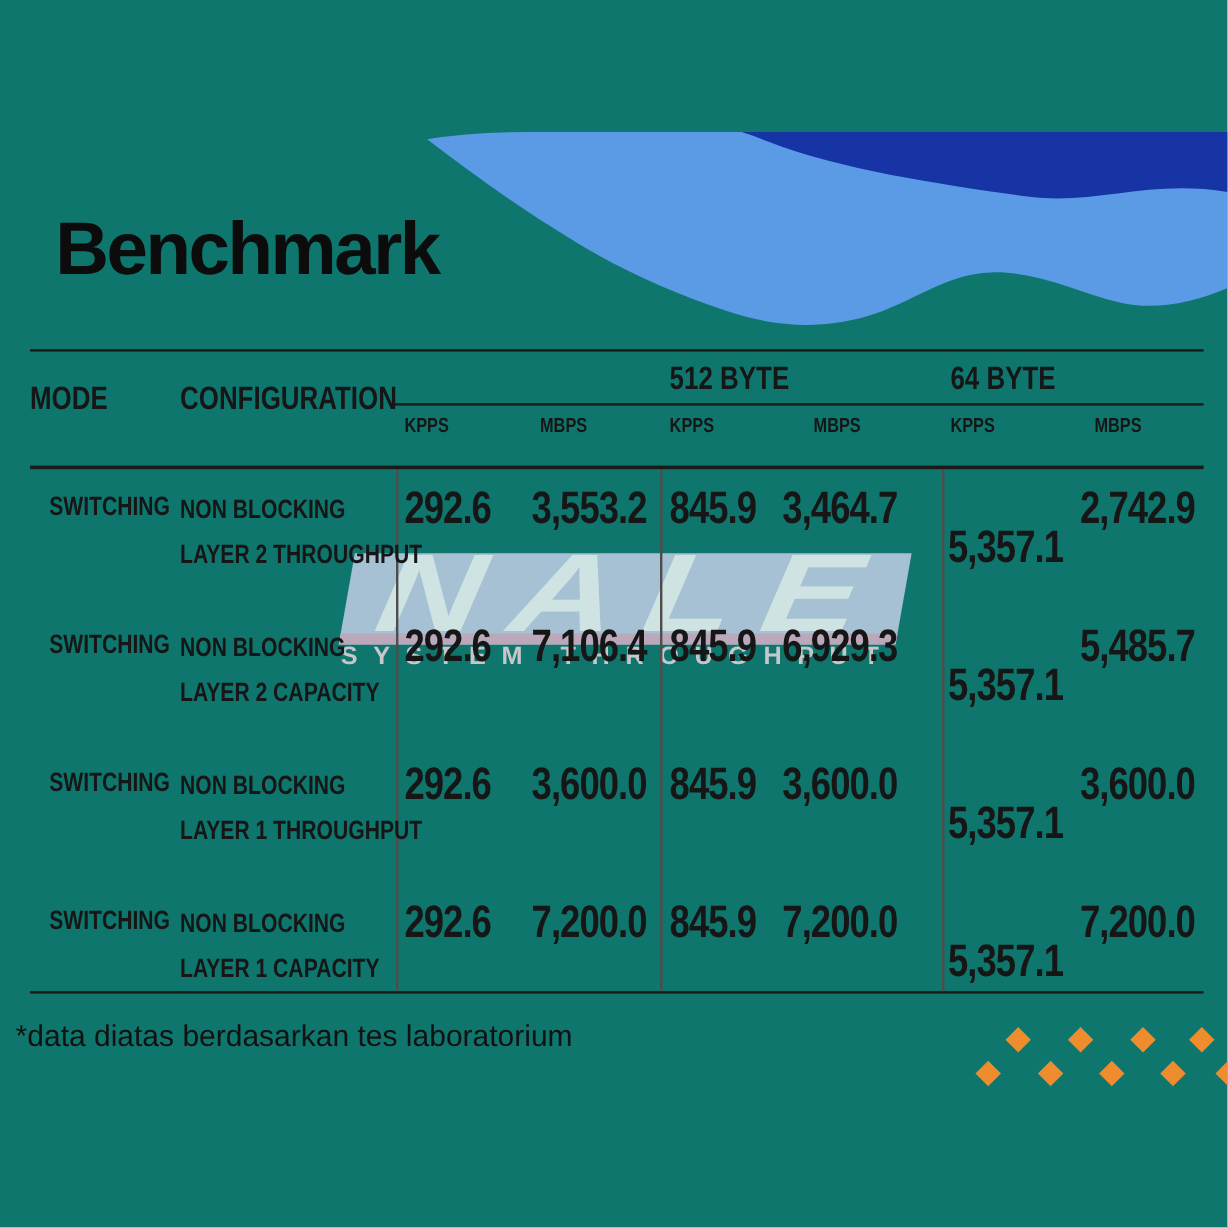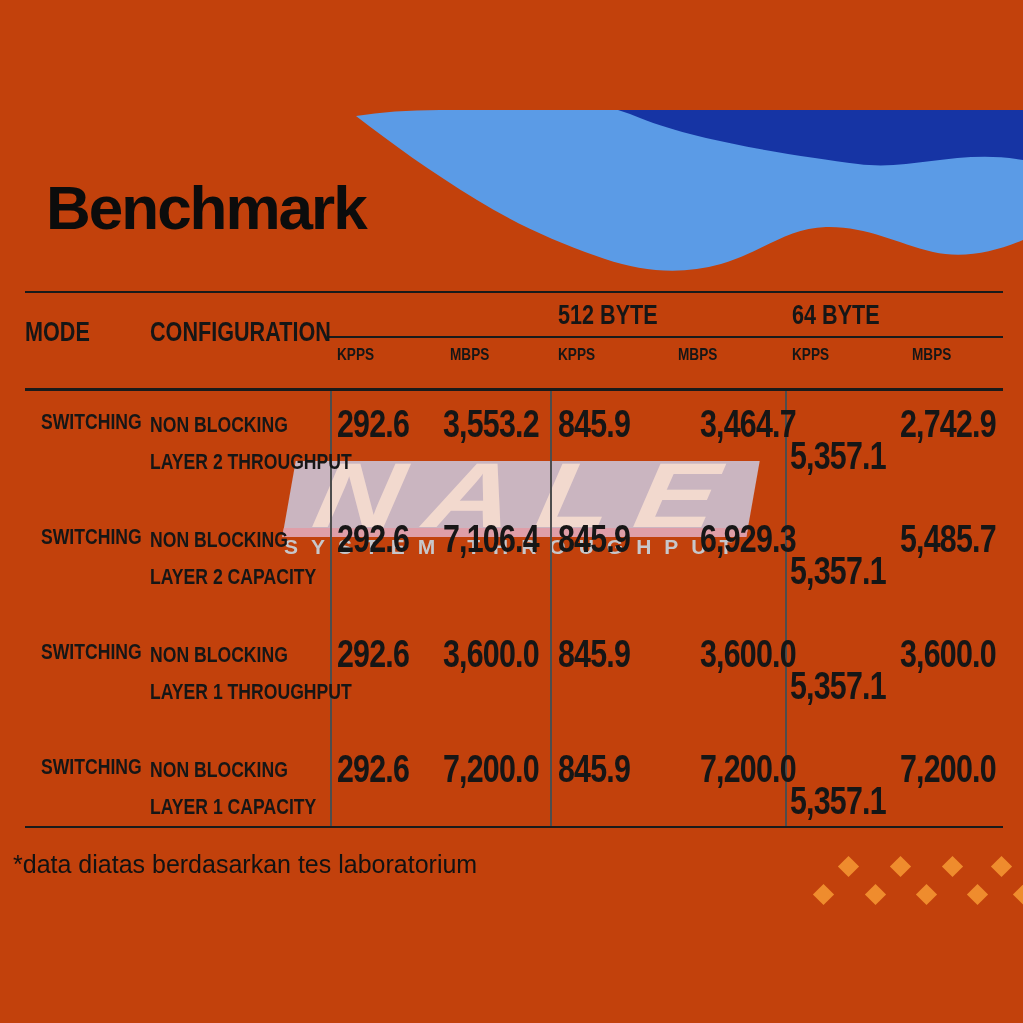--- a/index.html
+++ b/index.html
@@ -1,17 +1,17 @@
 <!DOCTYPE html>
 <html><head>
 <meta charset="utf-8">
 <style>
   html,body{margin:0;padding:0;background:#fff;}
   .canvas{
-    position:relative;width:1023px;height:1023px;background:#c2410c;
+    position:relative;width:1023px;height:1023px;background:#0f766e;
     font-family:"Liberation Sans",sans-serif;color:#111;overflow:hidden;
   }
   
   .waves{position:absolute;left:0;top:0;width:1023px;height:300px;z-index:0;}
   
   .title{
     position:absolute;left:46px;top:172px;font-size:62px;font-weight:bold;
     letter-spacing:-2px;color:#0c0c0c;z-index:2;
   }
   
@@ -55,21 +55,21 @@
   .s-kpps2{left:558px;} .s-mbps2{left:678px;}
   .s-kpps3{left:792px;} .s-mbps3{left:912px;}
 
   .row{position:absolute;left:0;width:1023px;height:115px;}
   .r0{top:393px;} .r1{top:508px;} .r2{top:623px;} .r3{top:738px;}
   .cell{position:absolute;font-weight:bold;color:#161616;}
   .mode{left:25px;top:16px;font-size:22px;margin-left:16px;}
   .cfg{left:150px;top:13px;font-size:22px;line-height:37px;}
   .val{top:10px;font-size:38px;letter-spacing:-1px;}
   .c-kpps1{left:337px;} .c-mbps1{left:419px;width:108px;text-align:right;}
-  .c-kpps2{left:558px;} .c-mbps2{left:676px;width:120px;text-align:right;}
+  .c-kpps2{left:558px;} .c-mbps2{left:628px;width:120px;text-align:right;}
   .c-kpps3{left:790px;margin-top:32px;} .c-mbps3{left:876px;width:120px;text-align:right;}
 
   
   .footnote{position:absolute;left:13px;top:850px;font-size:25px;color:#121212;z-index:2;}
 
   
   .diamond{position:absolute;width:15px;height:15px;background:#ef8c2d;transform:rotate(45deg);z-index:2;}
 </style>
 </head>
 <body>

